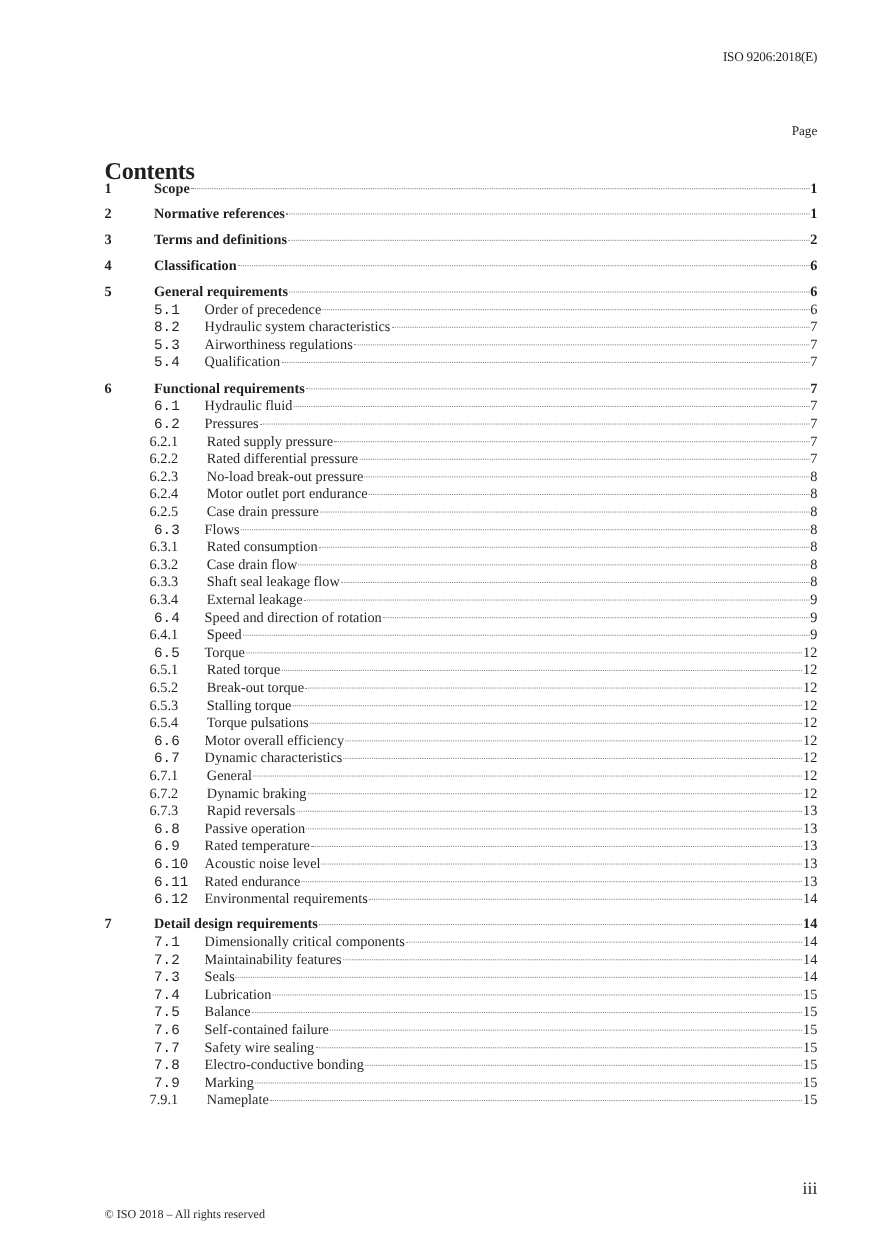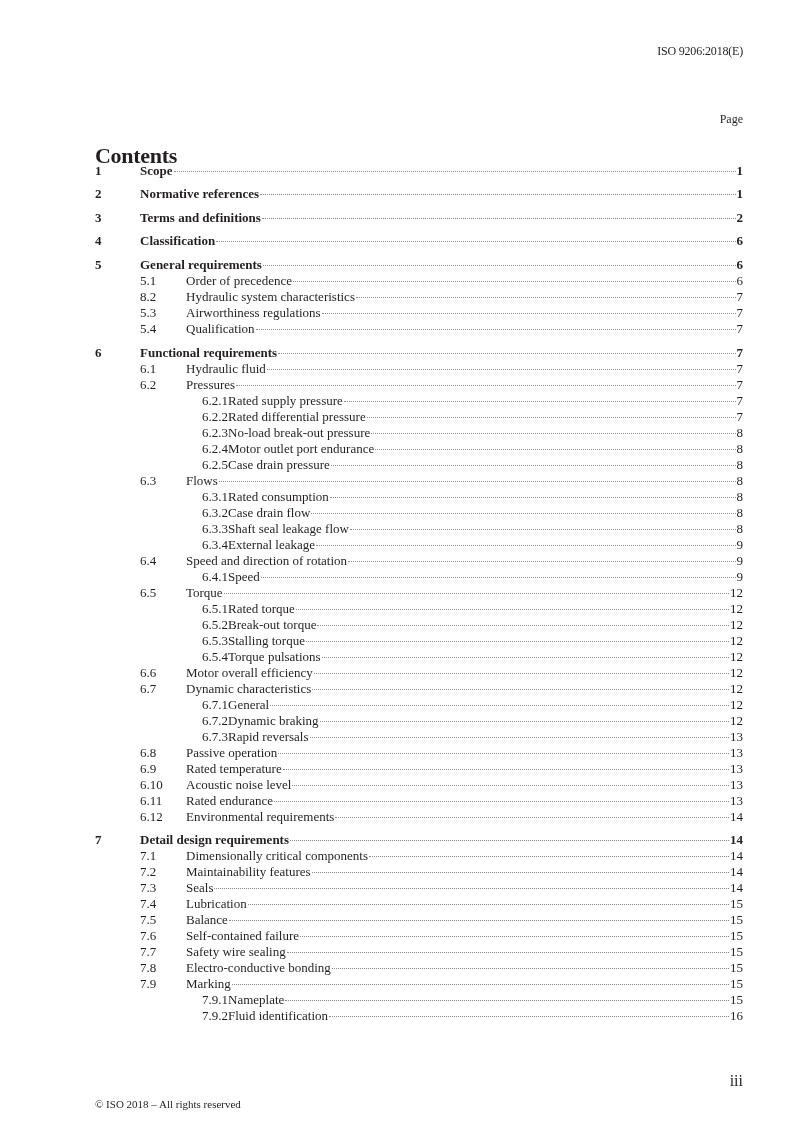--- a/index.html
+++ b/index.html
@@ -7,22 +7,22 @@
          font-family: "Liberation Serif", "DejaVu Serif", serif; color: #231f20; }
   .doc-id { position: absolute; top: 44px; right: 50px; font-size: 12px; font-weight: normal; letter-spacing: -0.2px; }
   .title { position: absolute; top: 111px; left: 95px; font-size: 22px; font-weight: bold; letter-spacing: -0.3px; margin-top: 32px; }
   .page-label { position: absolute; top: 112px; right: 50px; font-size: 12px; }
   .toc { position: absolute; left: 95px; top: 155px; width: 648px; }
   .row { position: relative; display: flex; align-items: baseline; font-size: 13px; height: 16px; line-height: 16px; white-space: nowrap; }
   .row.main { font-weight: bold; height: 16px; margin-top: 7.6px; }
   .row.main.first { margin-top: 0; }
   .num { flex: 0 0 auto; }
   .lvl1 .num { width: 45px; }
-  .lvl2 .num { margin-left: 45px; width: 46px; }
-  .lvl3 .num { margin-left: 81px; width: 52px; text-align: right; }
+  .lvl2 .num { margin-left: 45px; width: 46px; font-family: Liberation Mono, monospace; }
+  .lvl3 .num { margin-left: 41px; width: 52px; }
   .ttl { flex: 0 0 auto; }
   .dots { flex: 1 1 auto; border-bottom: 1px dotted #8a8a8a; margin: 0 1px; transform: translateY(-3px); min-width: 4px; }
   .pg { flex: 0 0 auto; text-align: right; }
   .footer-left { position: absolute; left: 95px; top: 1098px; font-size: 11px; }
   .footer-right { position: absolute; right: 50px; top: 1072px; font-size: 16px; }
 </style>
 </head>
 <body>
 
 <div class="doc-id">ISO 9206:2018(E)</div>
@@ -323,22 +323,16 @@
       <span class="ttl">Marking</span>
       <span class="dots"></span>
       <span class="pg">15</span>
     </div>
     <div class="row lvl3">
       <span class="num">7.9.1</span>
       <span class="ttl">Nameplate</span>
       <span class="dots"></span>
       <span class="pg">15</span>
     </div>
-    <div class="row lvl3">
-      <span class="num">7.9.2</span>
-      <span class="ttl">Fluid identification</span>
-      <span class="dots"></span>
-      <span class="pg">16</span>
-    </div>
   </div>
 
 <div class="footer-left">© ISO 2018 – All rights reserved</div>
 <div class="footer-right">iii</div>
 
 </body></html>

